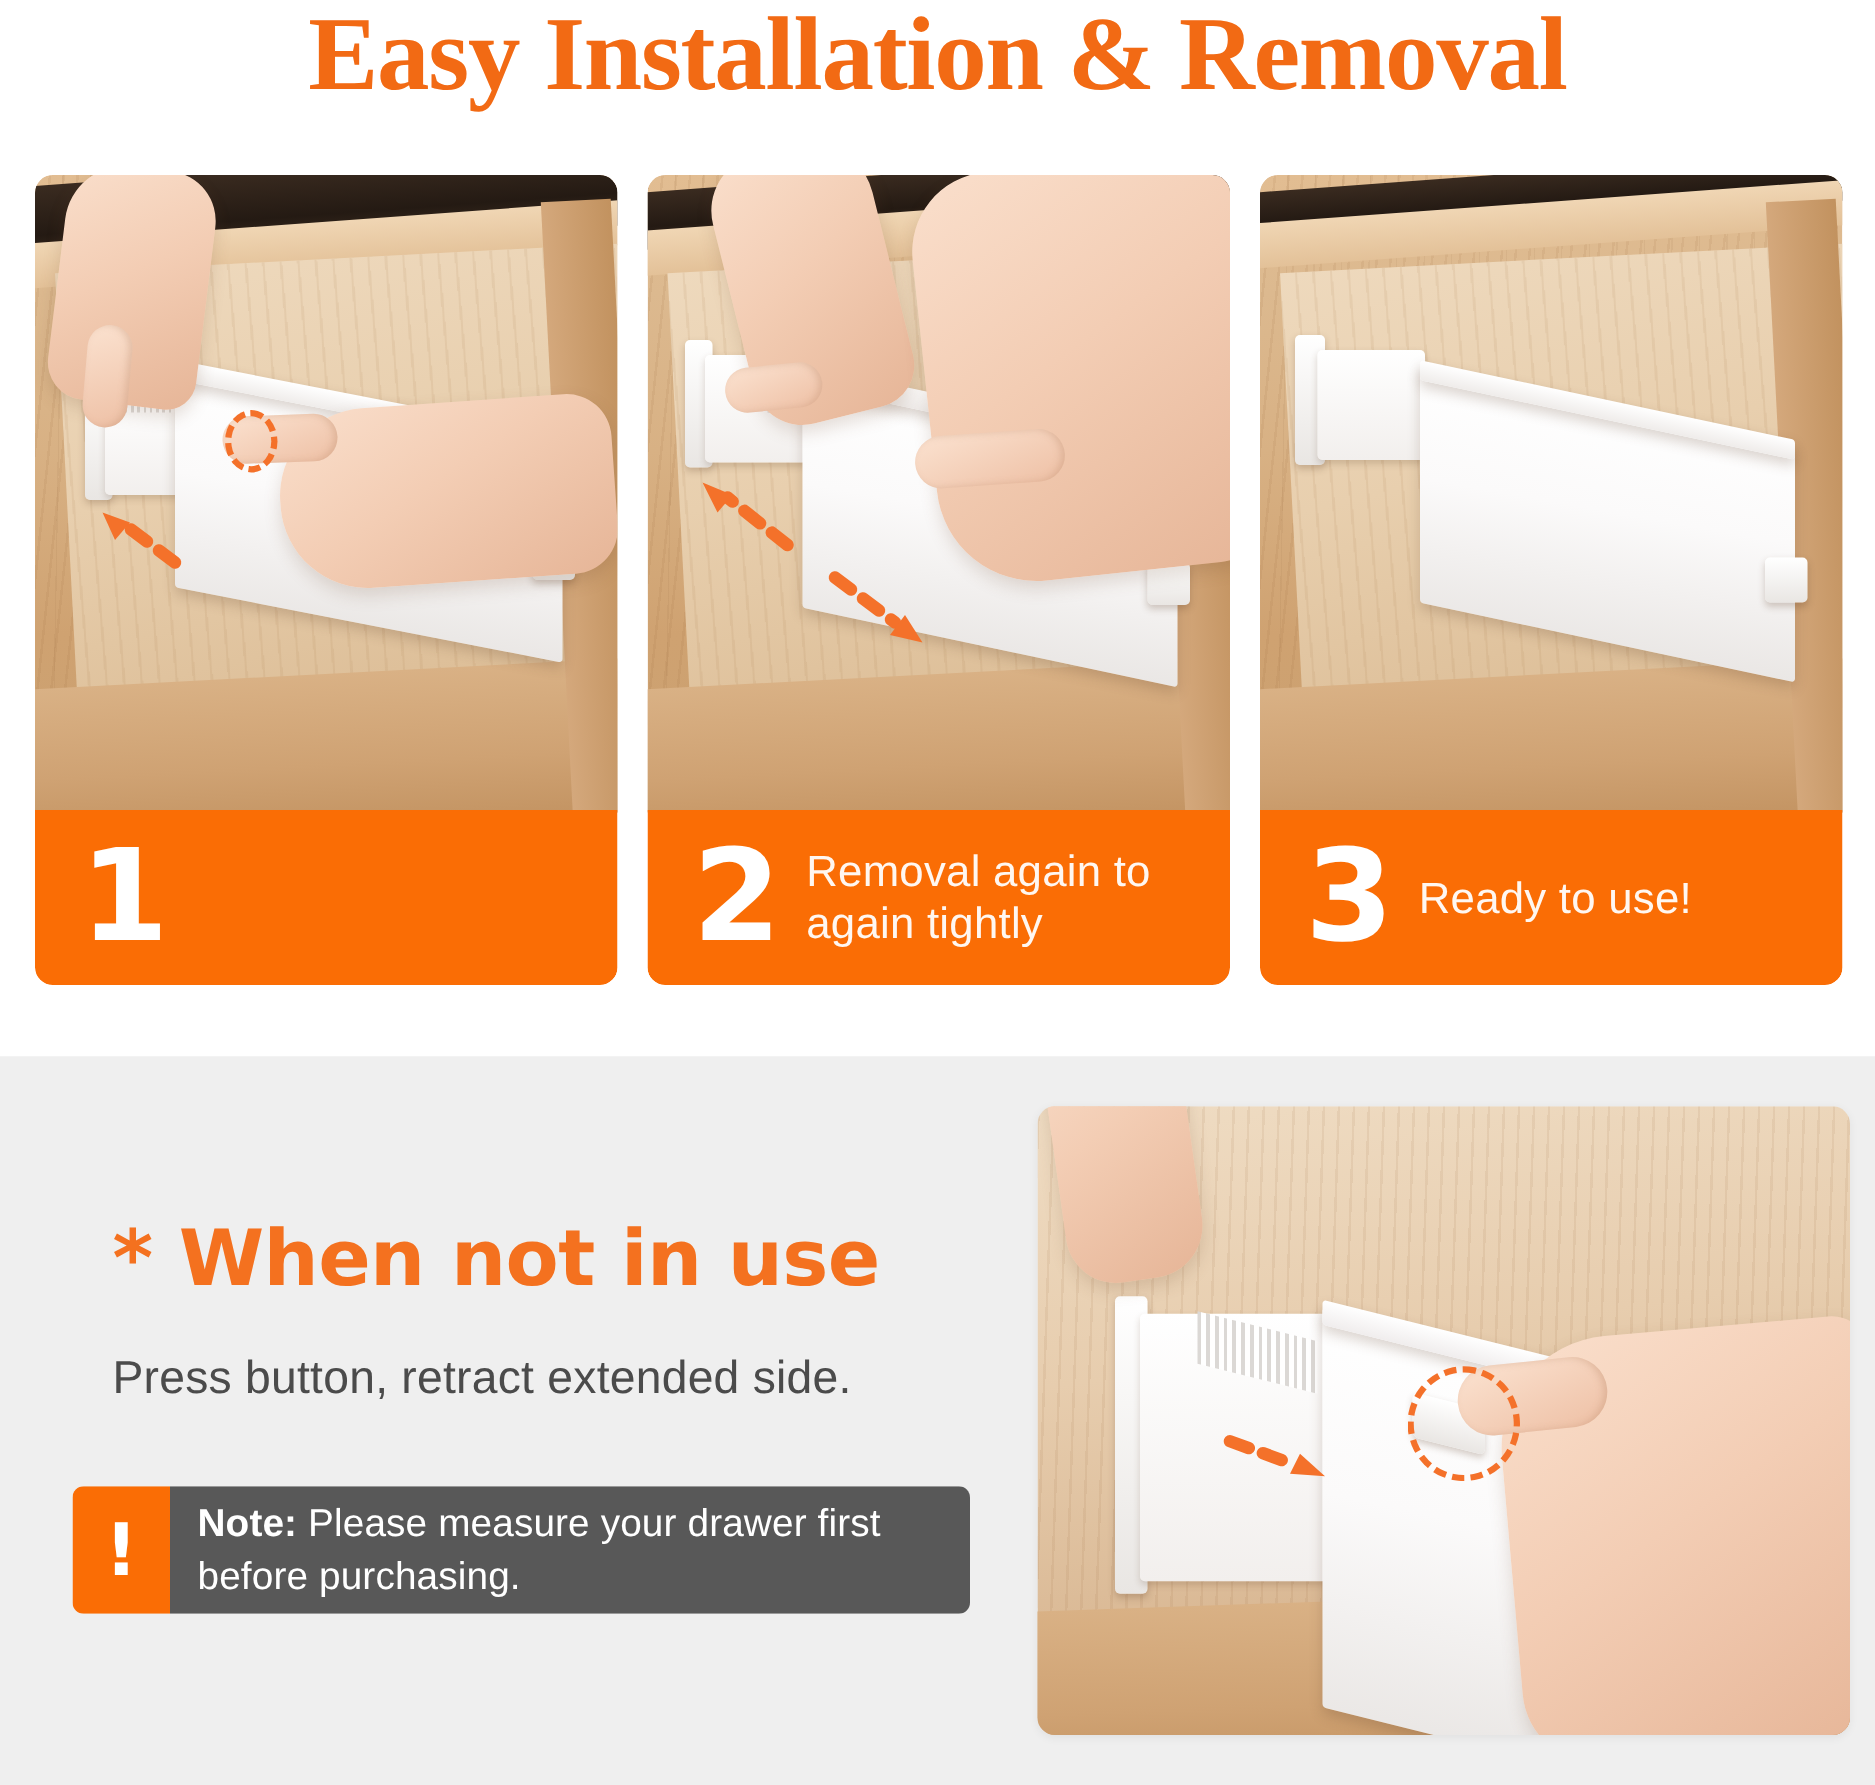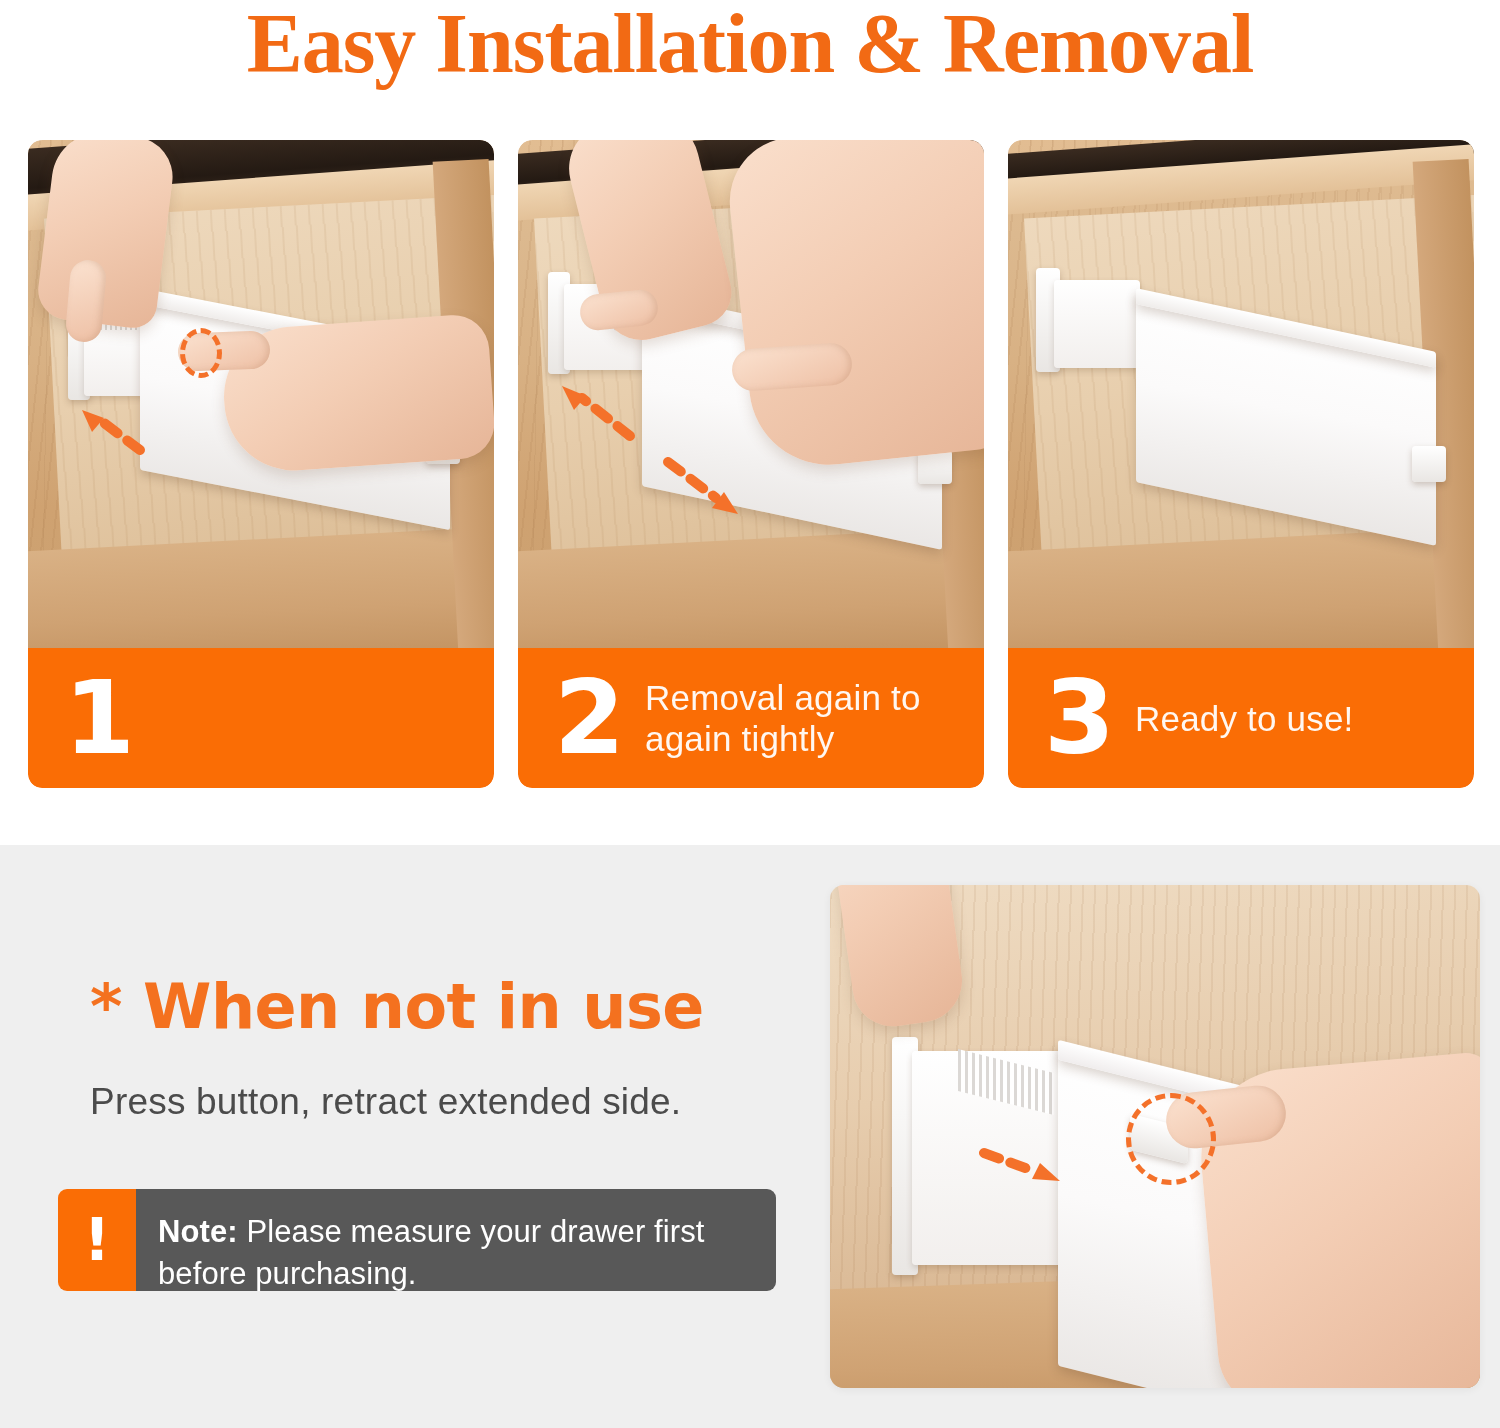--- a/index.html
+++ b/index.html
@@ -158,21 +158,21 @@
     display:flex; border-radius:9px; overflow:hidden;
   }
   .note-badge{
     width:78px; background:#FA6D05; color:#ffffff;
     display:flex; align-items:center; justify-content:center;
     font-size:58px; font-weight:bold; line-height:58px;
     font-family:"DejaVu Sans", sans-serif;
   }
   .note-body{
     flex:1; background:#585858; color:#ffffff;
-    padding:22px 18px 9px 22px;
+    padding:9px 18px 9px 22px;
     font-size:31px; line-height:42px; letter-spacing:.1px;
   }
   .note-body b{ font-weight:bold; }
 
   
   .photo-br{
     position:absolute; left:830px; top:885px; width:650px; height:503px;
     border-radius:14px; overflow:hidden;
     box-shadow:0 2px 8px rgba(0,0,0,.06);
   }

